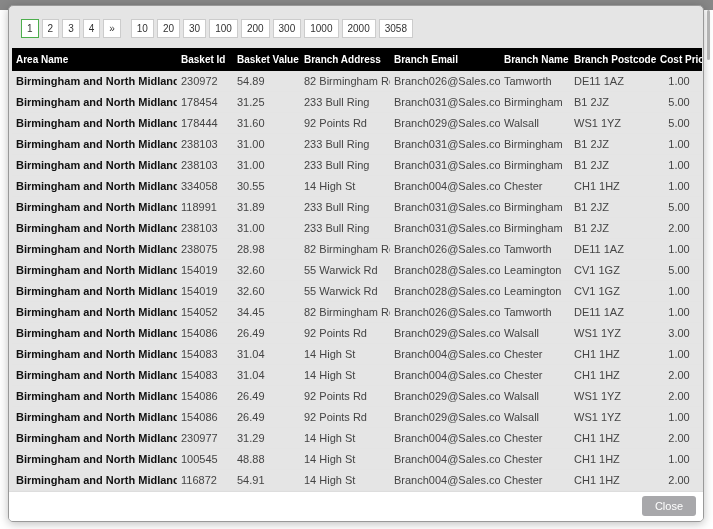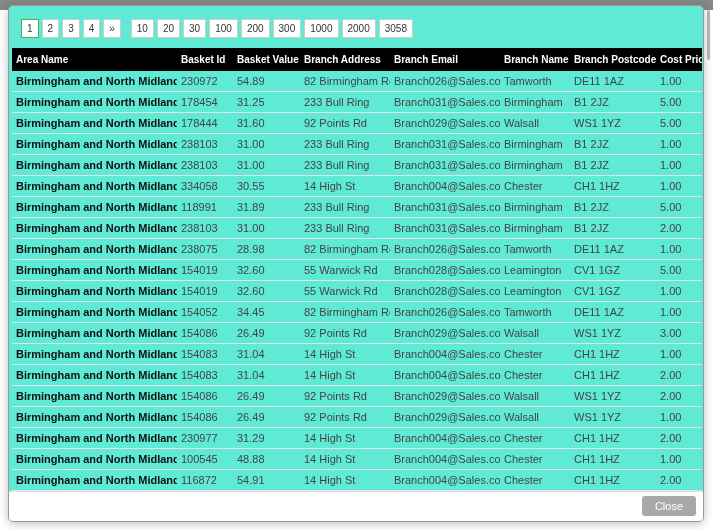--- a/index.html
+++ b/index.html
@@ -12,21 +12,21 @@
     overflow: hidden;
   }
   .top-strip {
     position: absolute; top: 0; left: 0;
     width: 713px; height: 10px;
     background: #878787;
   }
   .modal {
     position: absolute; left: 8px; top: 5px;
     width: 696px; height: 517px;
-    background: #5eead4;
+    background: #e5e5e5;
     border: 1px solid #999999;
     border-radius: 5px;
     box-shadow: 0 2px 10px rgba(0,0,0,0.25);
     overflow: hidden;
   }
   .pagination { padding: 13px 10px 10px 12px; white-space: nowrap; }
   .pg-btn {
     display: inline-block;
     min-width: 10px; text-align: center;
     padding: 3px 5px; margin-right: 3px;
@@ -61,21 +61,21 @@
   th:nth-child(7) { width: 86px; }
   th:nth-child(8) { width: 46px; }
   td {
     padding: 4px 4px;
     border-bottom: 1px solid #e4e4e4;
     color: #444444;
     white-space: nowrap; overflow: hidden;
     line-height: 12px;
   }
   td.area { font-weight: bold; color: #111111; }
-  td.num { text-align: left; }
+  td.num { text-align: center; }
   .footer {
     position: absolute; left: 0; right: 0; bottom: 0;
     border-top: 1px solid #dddddd;
     padding: 4px 7px 5px 13px;
     text-align: right;
     background: #ffffff;
   }
   .close-btn {
     background: #a8a8ab; color: #ffffff;
     border: none; border-radius: 3px;

